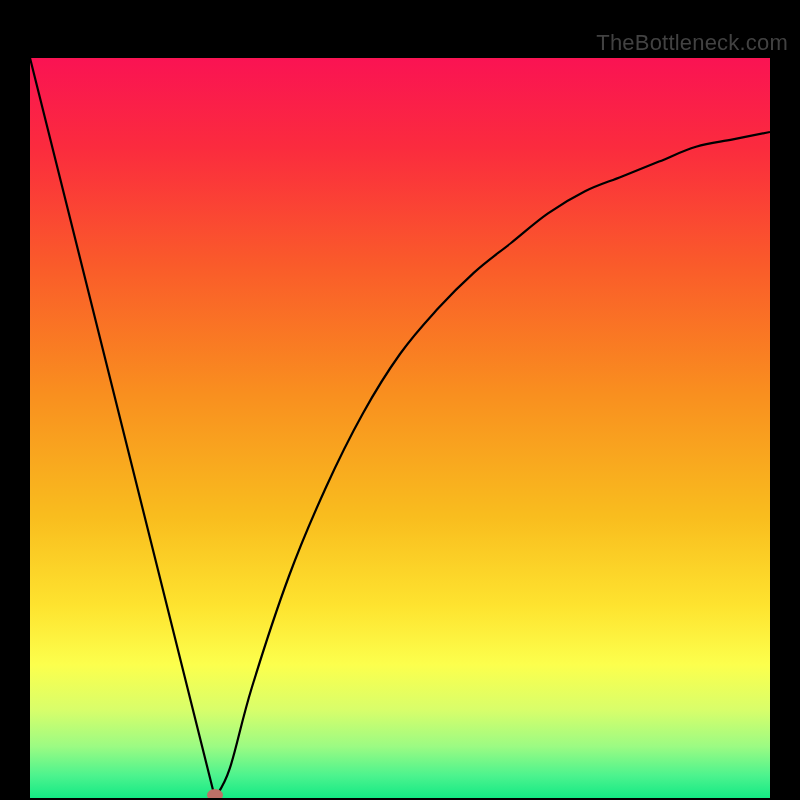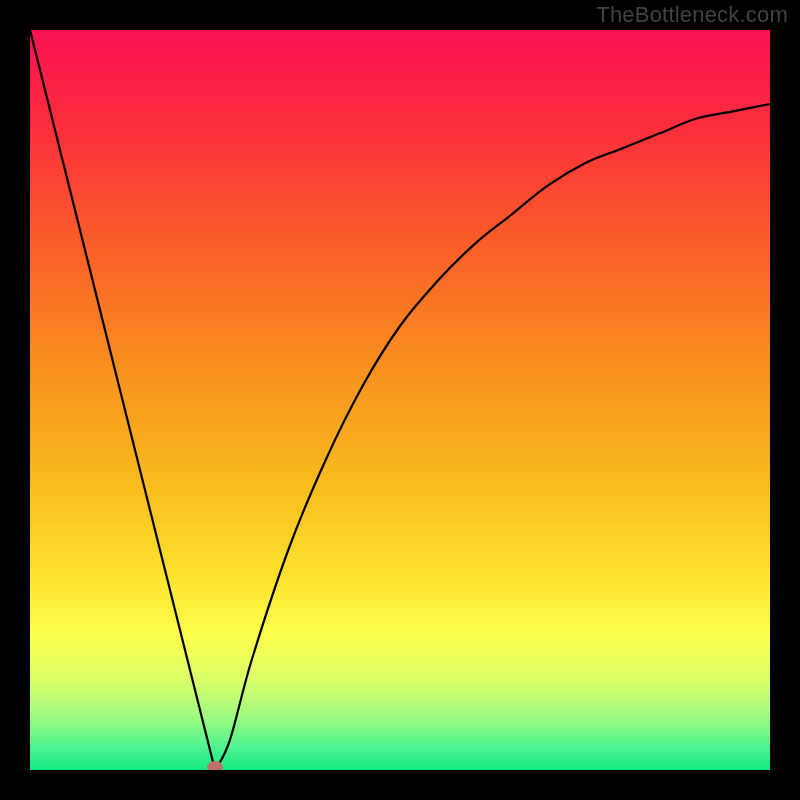--- a/index.html
+++ b/index.html
@@ -10,20 +10,21 @@
     overflow: hidden;
     font-family: Arial, Helvetica, sans-serif;
     background: #000;
   }
   .frame {
     width: 800px;
     height: 696px;
     background: #000;
     position: relative;
     box-sizing: border-box;
+    margin-top: 28px;
   }
   .watermark {
     position: absolute;
     top: 2px;
     right: 12px;
     color: #424242;
     font-size: 22px;
     font-weight: 400;
     letter-spacing: 0.2px;
     z-index: 10;

